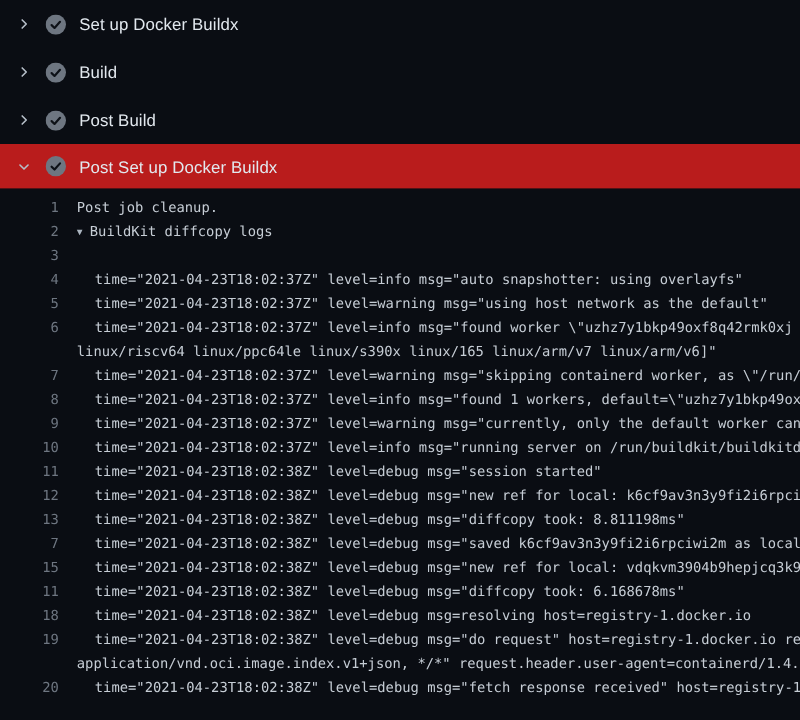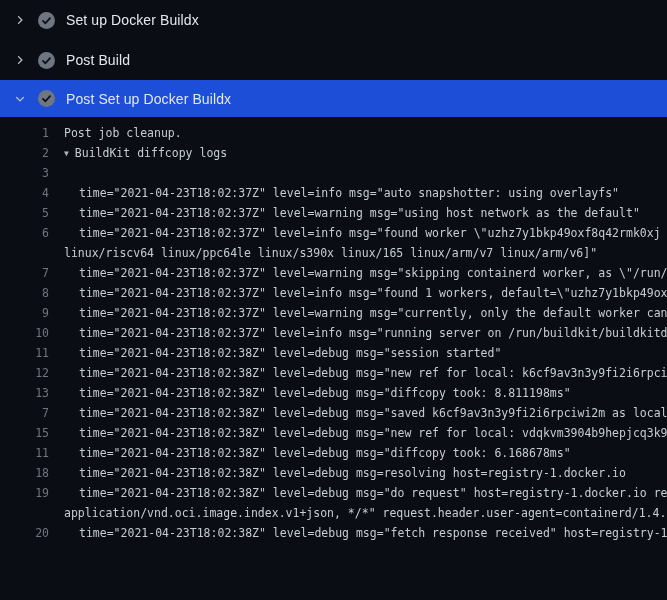--- a/index.html
+++ b/index.html
@@ -18,21 +18,21 @@
   .step {
     height: 40px;
     display: flex;
     align-items: center;
     padding-left: 14px;
     cursor: pointer;
     box-sizing: border-box;
   }
   .step.expanded {
     height: 37px;
-    background: #1d4ed8;
+    background: #b91c1c;
   }
   .step .chev {
     width: 12px; height: 12px;
     display: flex; align-items: center; justify-content: center;
     flex: 0 0 12px;
   }
   .step .check {
     margin-left: 12px;
     width: 17px; height: 17px;
     flex: 0 0 17px;
@@ -101,20 +101,32 @@
       <div class="step">
         <span class="chev">
           <svg viewBox="0 0 16 16" width="12" height="12">
             <path d="M6 3.5 L10.5 8 L6 12.5" fill="none" stroke="#b6bfc9" stroke-width="1.8" stroke-linecap="round" stroke-linejoin="round"></path>
           </svg>
         </span>
         <span class="check"><svg viewBox="0 0 16 16" width="17" height="17">
             <circle cx="8" cy="8" r="8" fill="#6e7681"></circle>
             <path d="M4.7 8.4 L7 10.6 L11.3 5.8" fill="none" stroke="#0d1117" stroke-width="1.7" stroke-linecap="round" stroke-linejoin="round"></path>
           </svg></span>
+        <span class="label">Build</span>
+      </div>
+      <div class="step">
+        <span class="chev">
+          <svg viewBox="0 0 16 16" width="12" height="12">
+            <path d="M6 3.5 L10.5 8 L6 12.5" fill="none" stroke="#b6bfc9" stroke-width="1.8" stroke-linecap="round" stroke-linejoin="round"></path>
+          </svg>
+        </span>
+        <span class="check"><svg viewBox="0 0 16 16" width="17" height="17">
+            <circle cx="8" cy="8" r="8" fill="#6e7681"></circle>
+            <path d="M4.7 8.4 L7 10.6 L11.3 5.8" fill="none" stroke="#0d1117" stroke-width="1.7" stroke-linecap="round" stroke-linejoin="round"></path>
+          </svg></span>
         <span class="label">Post Build</span>
       </div>
       <div class="step expanded">
         <span class="chev">
           <svg viewBox="0 0 16 16" width="12" height="12">
             <path d="M3.5 6 L8 10.5 L12.5 6" fill="none" stroke="#b6bfc9" stroke-width="1.8" stroke-linecap="round" stroke-linejoin="round"></path>
           </svg>
         </span>
         <span class="check"><svg viewBox="0 0 16 16" width="17" height="17">
             <circle cx="8" cy="8" r="8" fill="#6e7681"></circle>

